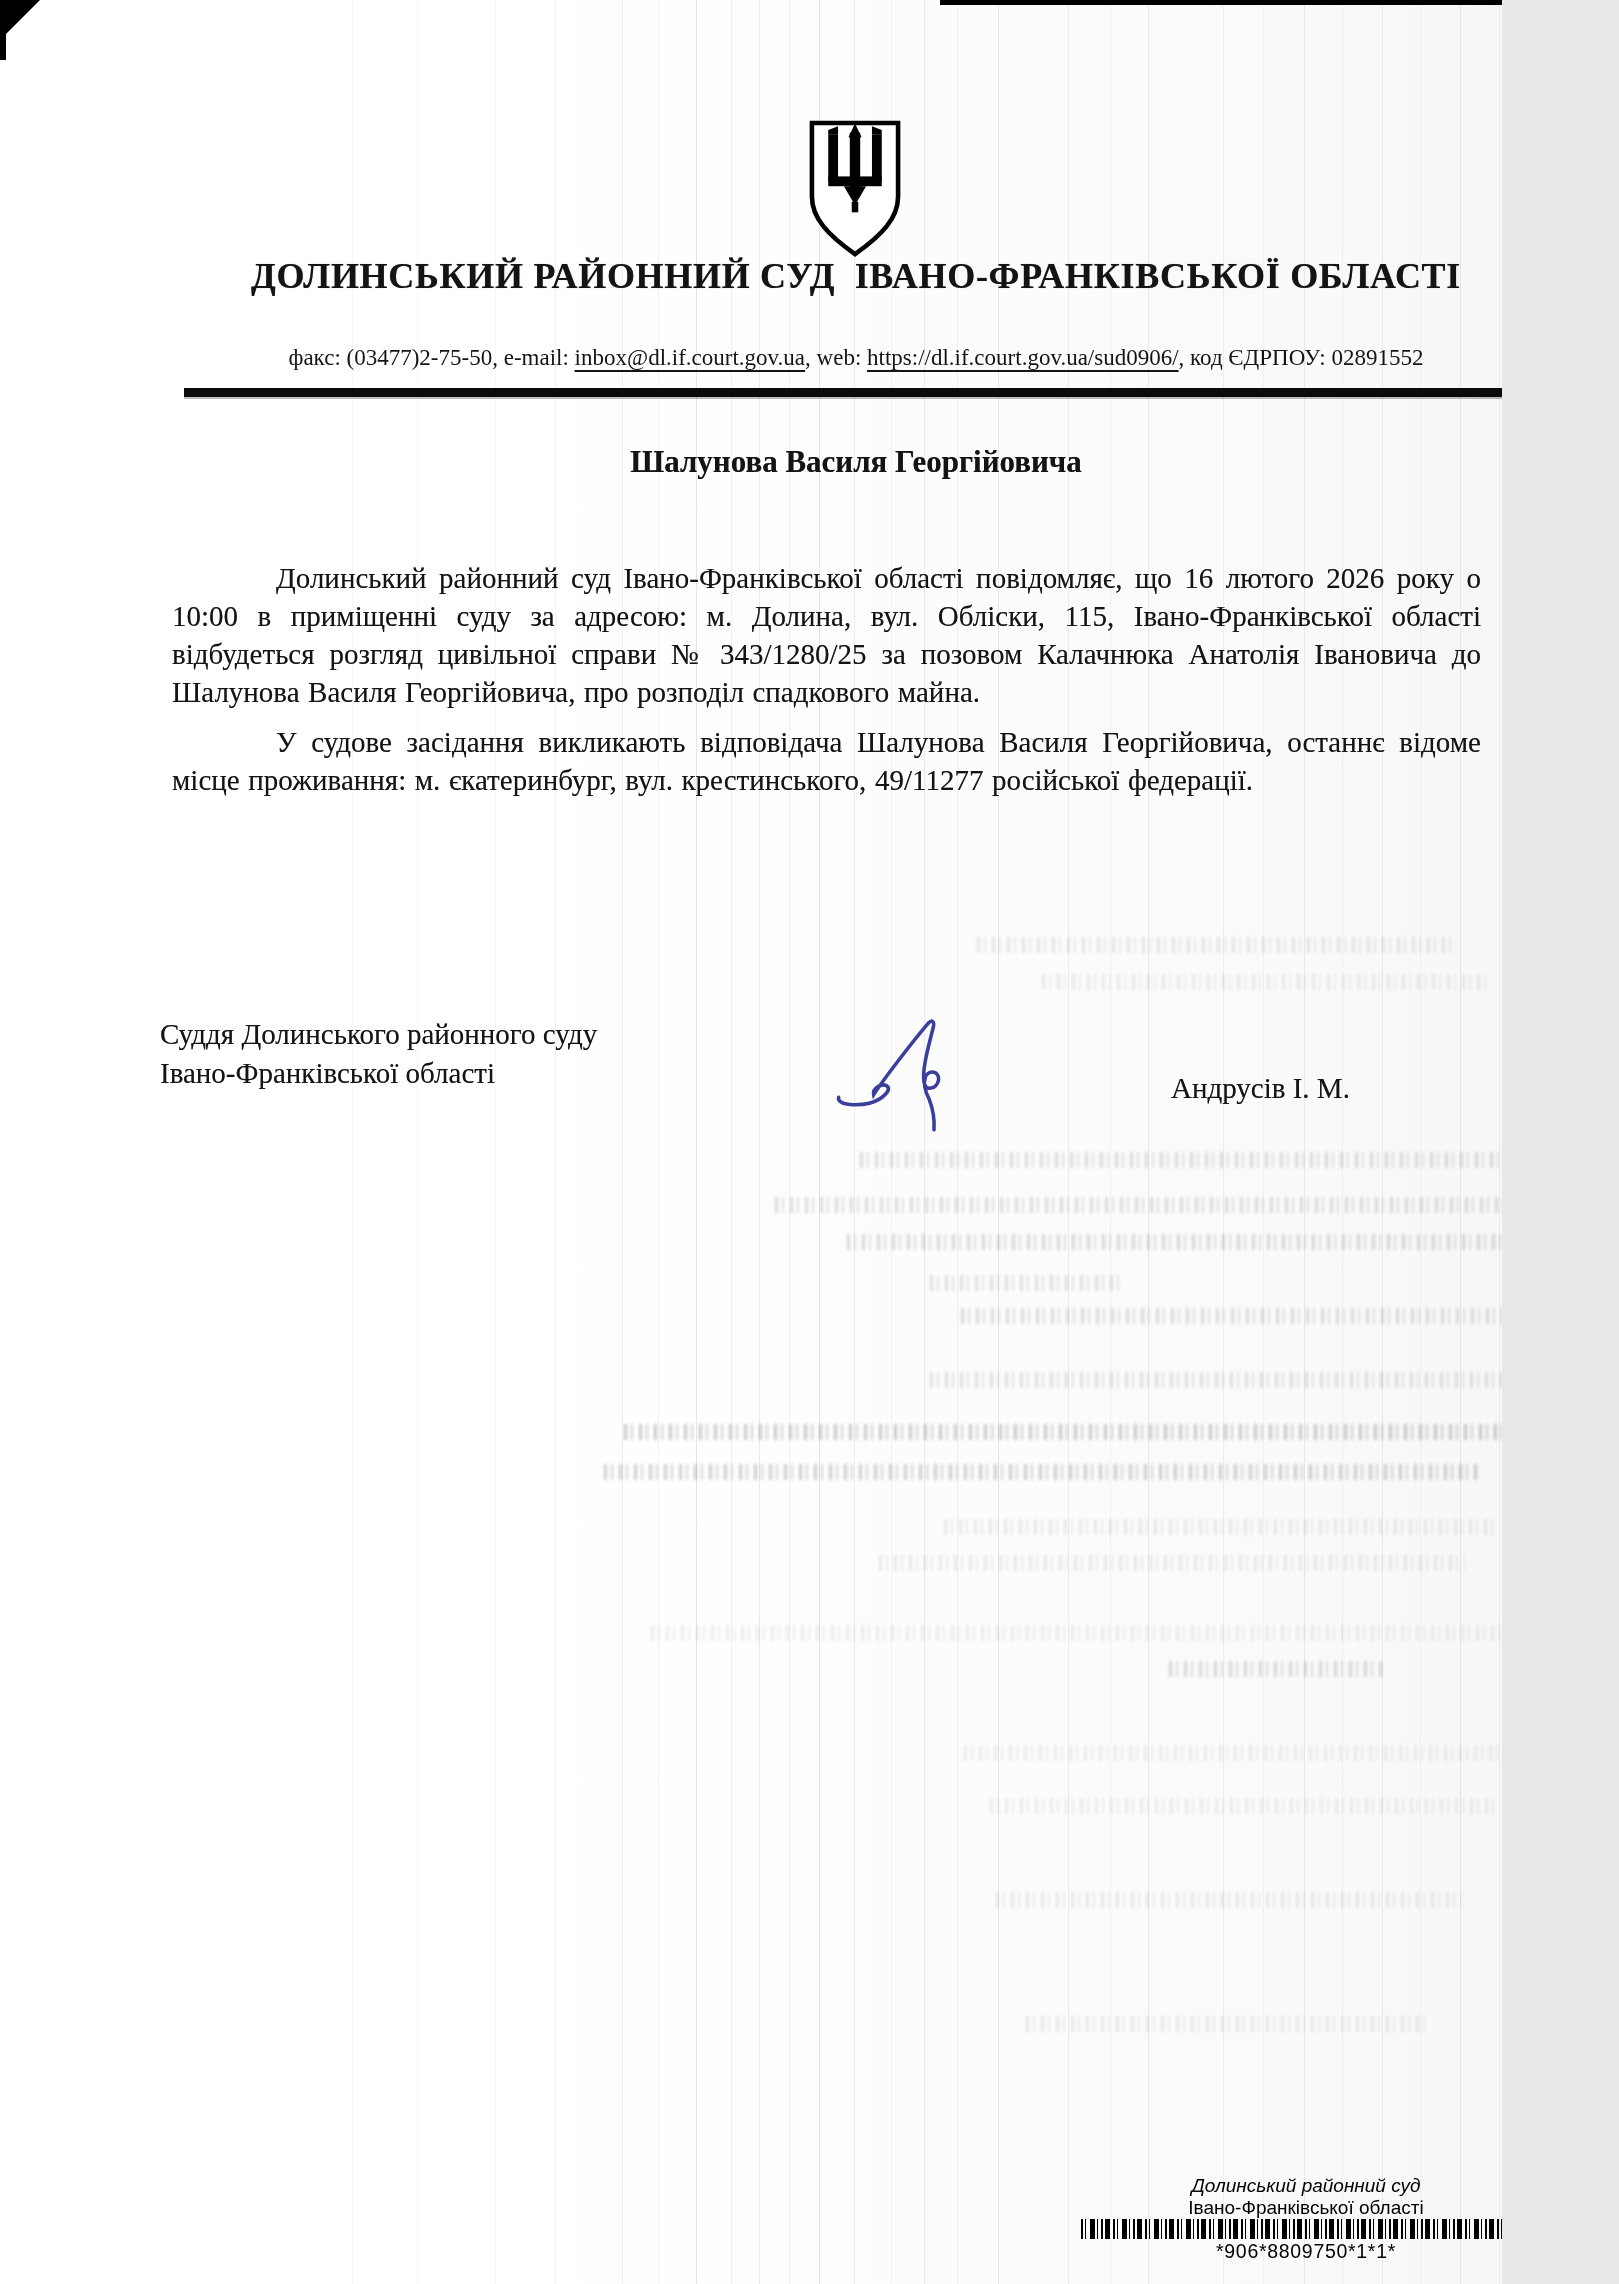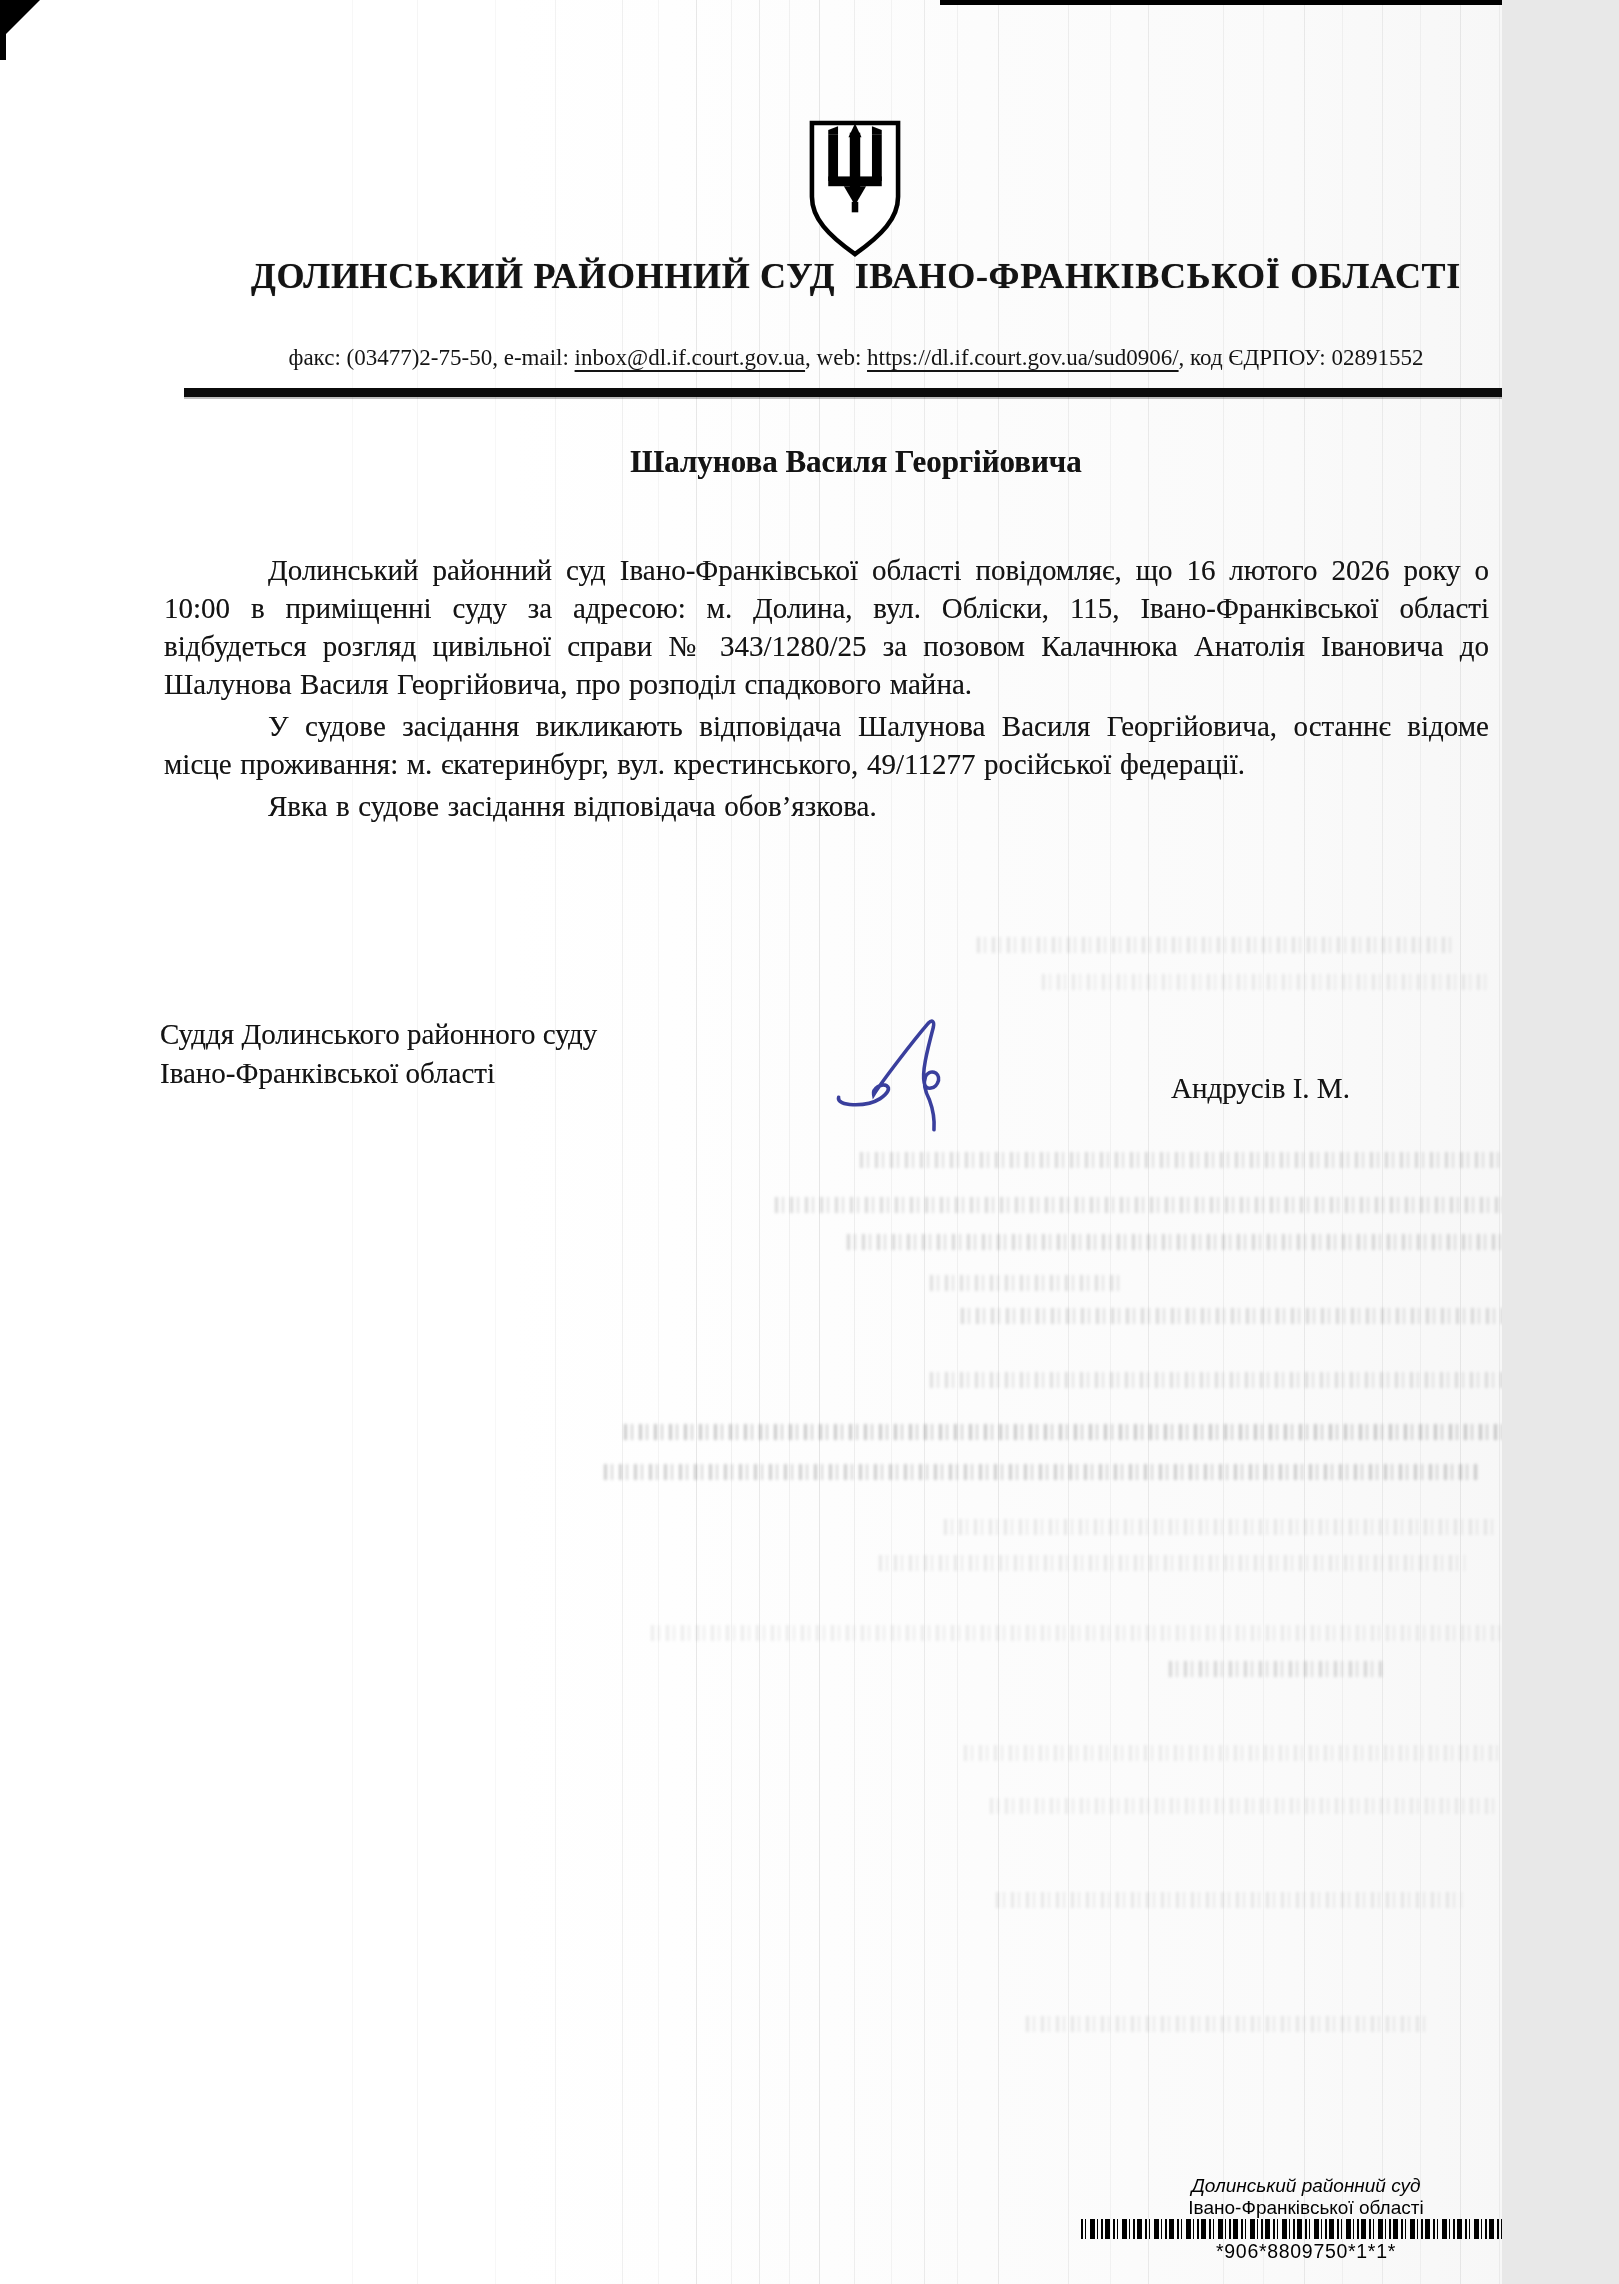--- a/index.html
+++ b/index.html
@@ -30,21 +30,21 @@
   .contacts .u{text-decoration:underline;text-underline-offset:4.6px;text-decoration-thickness:2px;}
   .rule{position:absolute;left:184px;top:388px;width:1329px;height:9px;background:#0b0b0b;
     box-shadow:0 2px 0 rgba(0,0,0,.25);}
   
   .title-block{position:absolute;left:93px;top:443px;width:1526px;text-align:center;
     font-size:31px;font-weight:700;line-height:38px;text-shadow:0 0 0.4px rgba(0,0,0,.5);}
   
   .body-text{position:absolute;left:160px;top:547px;width:1333px;
     font-size:29px;line-height:38px;text-align:justify;
     text-shadow:0 0 0.4px rgba(0,0,0,.45);word-spacing:1.3px;}
-  .body-text p{margin:4px;text-indent:104px;}
+  .body-text p{margin:12px;text-indent:104px;}
   
   .sig-title{position:absolute;left:160px;top:1015px;font-size:29px;line-height:39px;
     text-shadow:0 0 0.4px rgba(0,0,0,.45);}
   .sig-svg{position:absolute;left:832px;top:1013px;width:130px;height:120px;}
   .judge-name{position:absolute;left:1171px;top:1072px;font-size:29px;
     text-shadow:0 0 0.4px rgba(0,0,0,.45);white-space:nowrap;}
   
   .footer-line{position:absolute;left:1078px;width:456px;text-align:center;
     font-family:"Liberation Sans", sans-serif;font-size:19px;color:#000;white-space:nowrap;}
   .f1{top:2175px;font-style:italic;} .f2{top:2197px;}
@@ -138,21 +138,20 @@
   <div class="hline contacts"><span>факс: (03477)2-75-50, e-mail: </span><span class="u">inbox@dl.if.court.gov.ua</span><span>, web: </span><span class="u">https://dl.if.court.gov.ua/sud0906/</span><span>, код ЄДРПОУ:  02891552</span></div>
   <div class="rule"></div>
 
   <div class="title-block">
     <div>Шалунова Василя Георгійовича</div>
   </div>
 
   <div class="body-text">
     <p>Долинський районний суд Івано-Франківської області повідомляє, що 16 лютого 2026 року о 10:00 в приміщенні суду за адресою: м. Долина, вул. Обліски, 115, Івано-Франківської області відбудеться розгляд цивільної справи № 343/1280/25 за позовом Калачнюка Анатолія Івановича до Шалунова Василя Георгійовича, про розподіл спадкового майна.</p>
     <p>У судове засідання викликають відповідача Шалунова Василя Георгійовича, останнє відоме місце проживання: м. єкатеринбург, вул. крестинського, 49/11277 російської федерації.</p>
-    <p>Явка в судове засідання відповідача обов’язкова.</p>
   </div>
 
   <div class="sig-title">
     <div>Суддя Долинського районного суду</div>
     <div>Івано-Франківської області</div>
   </div>
   <svg class="sig-svg" viewBox="0 0 200 185" aria-hidden="true">
     <path d="M10 130 C6 144 52 146 74 132 C86 124 90 116 84 112 C76 108 62 116 64 126
              C78 104 124 44 148 16 C154 10 158 12 156 22
              C146 60 138 92 142 108 C144 120 160 118 164 104 C166 90 150 86 144 98

